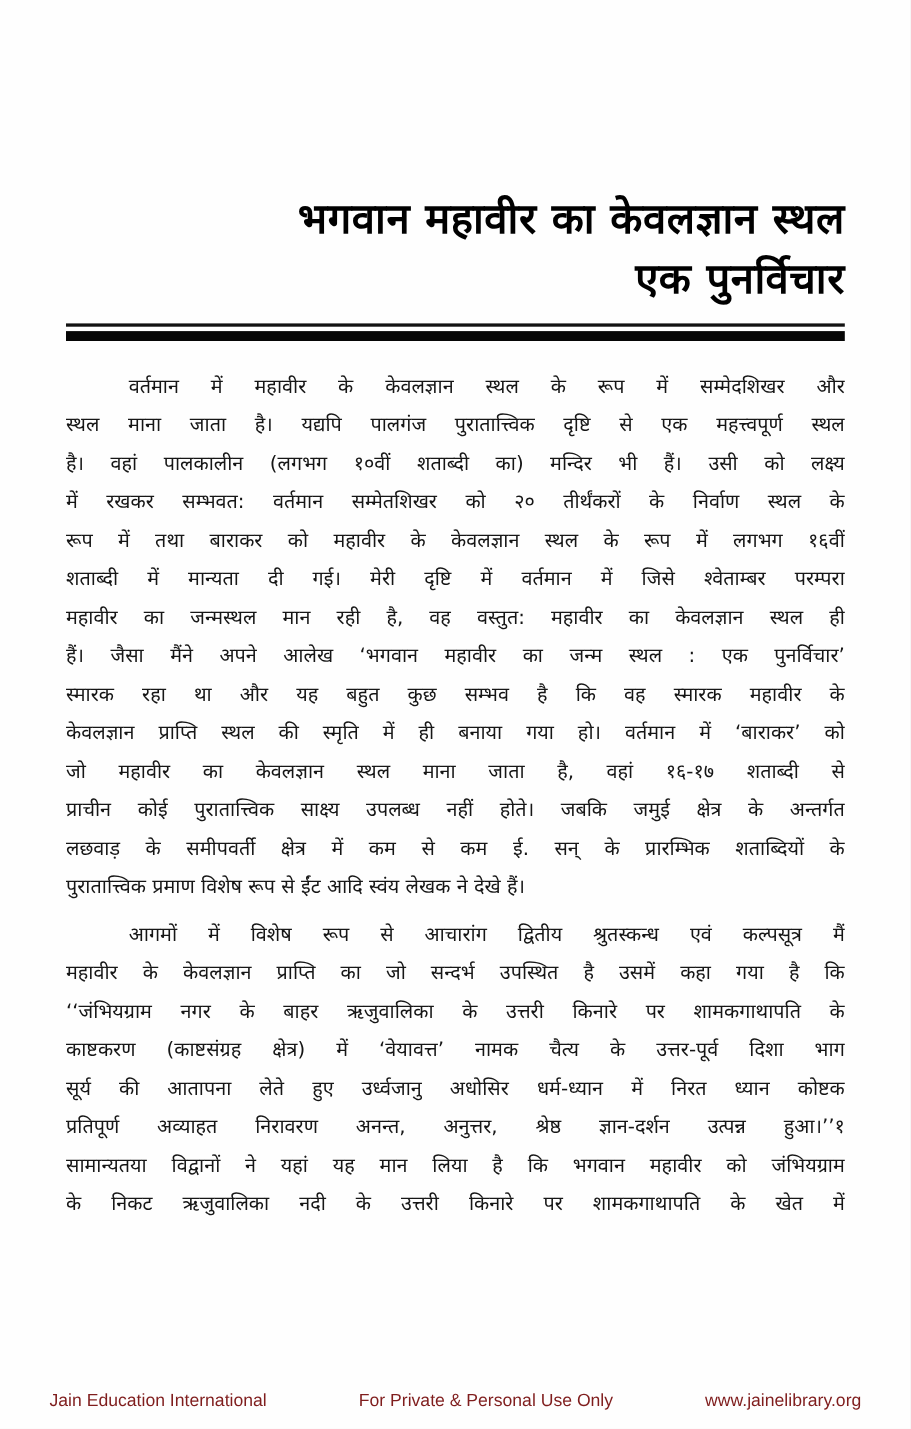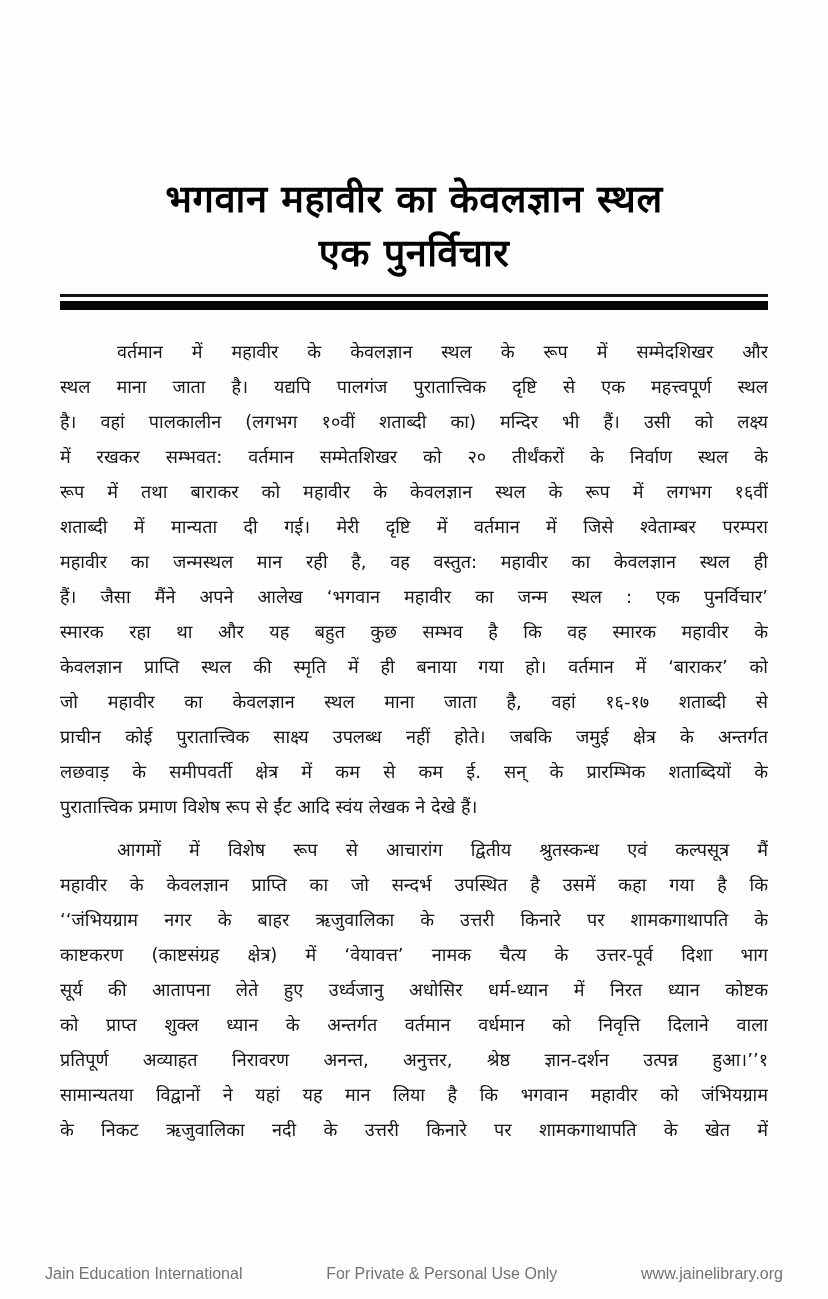--- a/index.html
+++ b/index.html
@@ -25,20 +25,21 @@
   .title-block {
     padding-top: 172px;
     text-align: center;
     color: #000;
   }
   .title-line {
     font-size: 38px;
     line-height: 54px;
     font-weight: 700;
     letter-spacing: 0.5px;
+    text-align: right;
   }
   .rule {
     margin-top: 14px;
   }
   .rule .thin {
     height: 3px;
     background: #121212;
   }
   .rule .thick {
     height: 9px;
@@ -71,21 +72,21 @@
   }
   .footer {
     position: absolute;
     left: 0;
     right: 0;
     bottom: 16px;
     display: flex;
     justify-content: space-between;
     align-items: baseline;
     padding: 0 45px;
-    color: #737373;
+    color: #7f1d1d;
     font-size: 16px;
     font-family: "Liberation Sans", "DejaVu Sans", sans-serif;
   }
 </style>
 </head>
 <body>
 
 <div class="page">
   <div class="content">
     <header class="title-block">
@@ -114,21 +115,20 @@
           <div class="line">प्राचीन कोई पुरातात्त्विक साक्ष्य उपलब्ध नहीं होते। जबकि जमुई क्षेत्र के अन्तर्गत</div>
           <div class="line">लछवाड़ के समीपवर्ती क्षेत्र में कम से कम ई. सन् के प्रारम्भिक शताब्दियों के</div>
           <div class="line">पुरातात्त्विक प्रमाण विशेष रूप से ईंट आदि स्वंय लेखक ने देखे हैं।</div>
         </section>
       <section class="para para-2">
           <div class="line">आगमों में विशेष रूप से आचारांग द्वितीय श्रुतस्कन्ध एवं कल्पसूत्र मैं</div>
           <div class="line">महावीर के केवलज्ञान प्राप्ति का जो सन्दर्भ उपस्थित है उसमें कहा गया है कि</div>
           <div class="line">‘‘जंभियग्राम नगर के बाहर ऋजुवालिका के उत्तरी किनारे पर शामकगाथापति के</div>
           <div class="line">काष्टकरण (काष्टसंग्रह क्षेत्र) में ‘वेयावत्त’ नामक चैत्य के उत्तर-पूर्व दिशा भाग</div>
           <div class="line">सूर्य की आतापना लेते हुए उर्ध्वजानु अधोसिर धर्म-ध्यान में निरत ध्यान कोष्टक</div>
-          <div class="line">को प्राप्त शुक्ल ध्यान के अन्तर्गत वर्तमान वर्धमान को निवृत्ति दिलाने वाला</div>
           <div class="line">प्रतिपूर्ण अव्याहत निरावरण अनन्त, अनुत्तर, श्रेष्ठ ज्ञान-दर्शन उत्पन्न हुआ।’’१</div>
           <div class="line">सामान्यतया विद्वानों ने यहां यह मान लिया है कि भगवान महावीर को जंभियग्राम</div>
           <div class="line">के निकट ऋजुवालिका नदी के उत्तरी किनारे पर शामकगाथापति के खेत में</div>
         </section>
     </main>
   </div>
 
   <footer class="footer">
     <span>Jain Education International</span>
     <span>For Private &amp; Personal Use Only</span>

